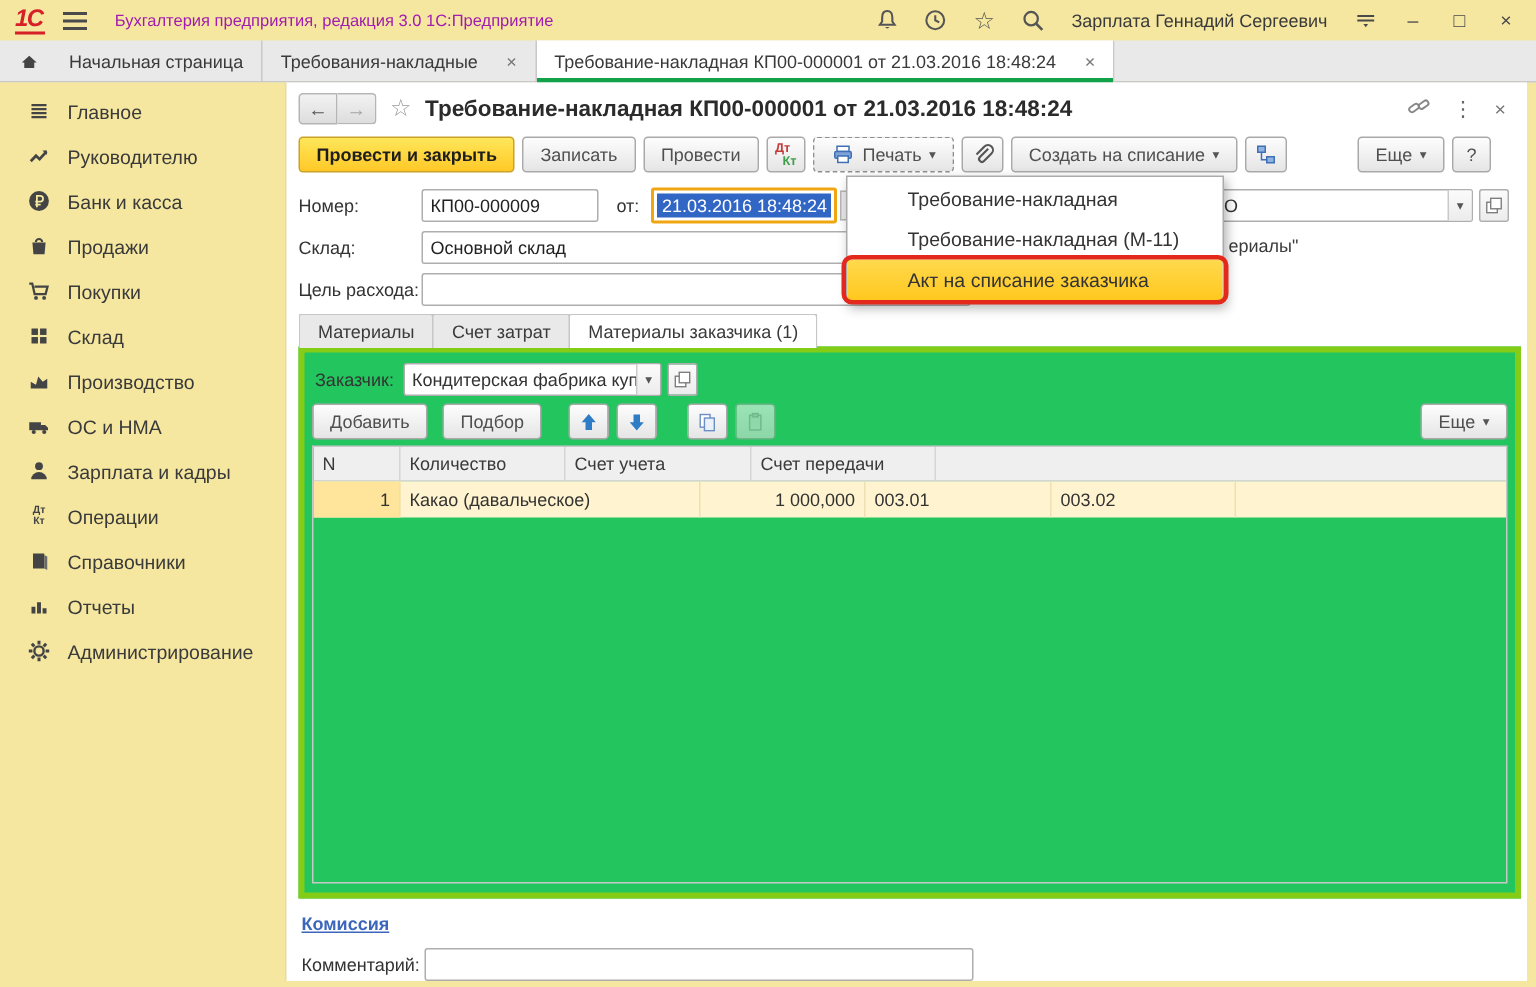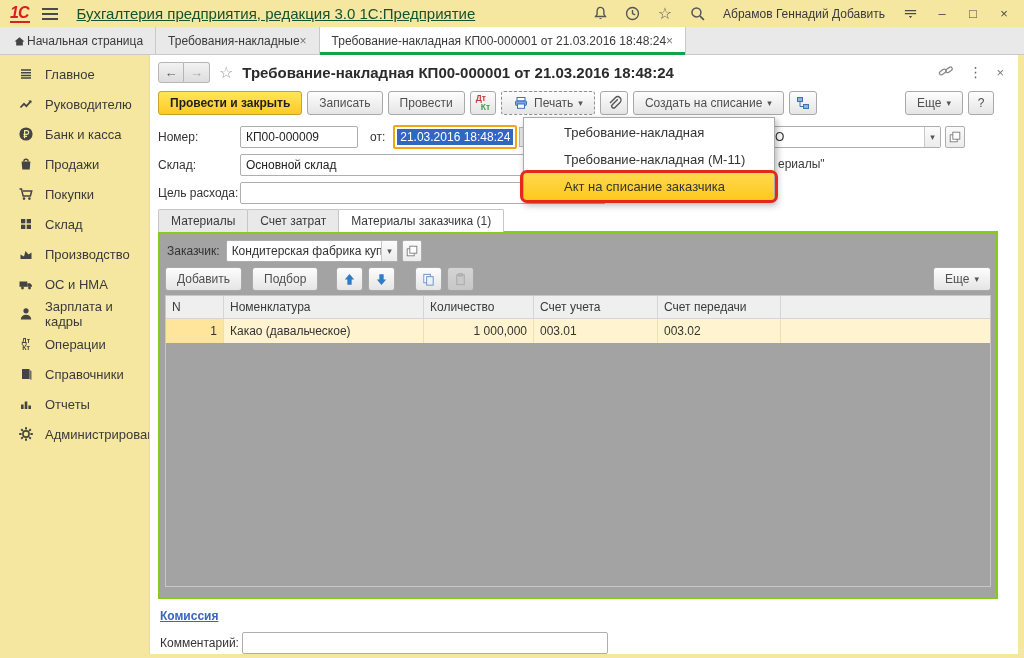--- a/index.html
+++ b/index.html
@@ -5,35 +5,35 @@
   * { box-sizing: border-box; margin: 0; padding: 0; }
   html,body { width:1024px; height:658px; }
   body { font-family:"Liberation Sans", sans-serif; font-size:12px; color:#333; cursor:default; }
   .window { width:1024px; height:658px; background:#F5E7A0; position:relative; overflow:hidden; }
 
   
   .titlebar { height:27px; display:flex; align-items:center; padding:0 12px 0 10px; gap:12px; background:#F5E7A0; }
   .logo { color:#D61F26; font-weight:bold; font-size:16px; font-style:italic; letter-spacing:-1px; border-bottom:2px solid #D61F26; line-height:15px; padding:0 2px 1px 0; }
   .hamb { width:16px; height:12px; display:flex; flex-direction:column; justify-content:space-between; }
   .hamb i { height:2px; background:#4A4A4A; }
-  .tb-title { font-size:15px; color:#14532d; margin-left:6px;text-decoration:underline; }
+  .tb-title { font-size:11px; color:#a21caf; margin-left:6px; }
   .tb-right { margin-left:auto; display:flex; align-items:center; gap:15px; }
   .tb-right svg { display:block; }
   .tb-user { font-size:12px; color:#3A3A3A; margin:0 2px; }
   .winctl { font-size:13px; color:#4A4A4A; width:16px; text-align:center; }
 
   
   .tabbar { height:28px; background:#E9E9E9; display:flex; border-bottom:1px solid #C9C9C9; }
-  .tab { display:flex; align-items:center; gap:0; padding:0 12px; font-size:12px; color:#3A3A3A; border-right:1px solid #C9C9C9; height:28px; }
+  .tab { display:flex; align-items:center; gap:19px; padding:0 12px; font-size:12px; color:#3A3A3A; border-right:1px solid #C9C9C9; height:28px; }
   .tab .tclose { color:#777; font-size:12px; }
   .tab.active { background:#FFFFFF; box-shadow: inset 0 -3px 0 #12A24A; }
 
   
   .bodyrow { display:flex; height:599px; padding-right:6px; }
-  .sidebar { width:149px; background:#F5E7A0; padding-top:4px; flex:none; }
+  .sidebar { width:190px; background:#F5E7A0; padding-top:4px; flex:none; }
   .sb-item { height:30px; display:flex; align-items:center; gap:11px; padding-left:18px; font-size:13px; color:#3A3A3A; }
   .sb-item svg { flex:none; display:block; }
   .dtkt-mini { font-size:7px; font-weight:bold; color:#444; line-height:7px; width:16px; text-align:center; }
   .main { flex:1; background:#fff; position:relative; border-left:1px solid #E3DBA8; }
 
   
   .doc-header { height:34px; display:flex; align-items:center; gap:7px; padding:0 14px 0 8px; }
   .navgrp { display:flex; }
   .navbtn { width:26px; height:21px; background:linear-gradient(#F2F2F2,#DDDDDD); border:1px solid #B5B5B5; display:flex; align-items:center; justify-content:center; font-size:13px; color:#555; }
   .navbtn:first-child { border-radius:3px 0 0 3px; }
@@ -68,21 +68,21 @@
   .combo { display:flex; align-items:center; height:22px; border:1px solid #AEAEAE; border-radius:2px; background:#fff; }
   .combo .cval { padding:0 5px; overflow:hidden; white-space:nowrap; }
   .combo .cbtn { width:16px; align-self:stretch; border-left:1px solid #C9C9C9; display:flex; align-items:center; justify-content:center; font-size:9px; color:#555; background:linear-gradient(#FBFBFB,#ECECEC); }
   .openbtn { width:20px; height:22px; border:1px solid #AEAEAE; border-radius:2px; background:linear-gradient(#FBFBFB,#ECECEC); display:flex; align-items:center; justify-content:center; margin-left:4px; }
   .frag { position:absolute; left:628px; top:36px; color:#3A3A3A; }
 
   
   .inner-tabs { display:flex; padding:0 0 0 8px; margin-top:2px; position:relative; z-index:2; }
   .itab { height:23px; display:flex; align-items:center; padding:0 12px; border:1px solid #C6C6C6; border-bottom:none; border-radius:2px 2px 0 0; background:#E9E9E9; margin-right:-1px; color:#3A3A3A; }
   .itab.active { background:#fff; }
-  .panel { margin:-1px 20px 0 8px; border:2px solid #84cc16; background:#a3a3a3; height:368px; padding:5px; position:relative; z-index:1; }
+  .panel { margin:-1px 4px 0 8px; border:4px solid #84cc16; background:#22c55e; height:368px; padding:5px; position:relative; z-index:1; }
   .cust-row { display:flex; align-items:center; height:26px; padding-left:2px; }
   .cust-row .clabel { margin-right:6px; }
   .tbl-toolbar { display:flex; align-items:center; gap:5px; margin:3px 0 4px; }
 
   
   .grid { border:1px solid #C8C8C8; height:292px; overflow:hidden; }
   .trow { display:flex; }
   .th { background:#EFEFEF; height:23px; border-bottom:1px solid #D5D5D5; }
   .cell { padding:0 6px; display:flex; align-items:center; border-right:1px solid #D5D5D5; overflow:hidden; white-space:nowrap; }
   .c-n { width:58px; flex:none; } .c-nom { width:200px; flex:none; } .c-qty { width:110px; flex:none; justify-content:flex-end; } .c-acc { width:124px; flex:none; } .c-tr { width:123px; flex:none; } .c-rest { flex:1; border-right:none; }
@@ -130,21 +130,21 @@
             <path d="M8 4.8V8l2.5 1.3" fill="none" stroke="#555" stroke-width="1.3"></path>
           </svg>
         </span>
       <span class="hstar" style="font-size:16px;color:#555">☆</span>
       <span>
           <svg width="17" height="17" viewBox="0 0 16 16">
             <circle cx="7" cy="7" r="4.2" fill="none" stroke="#555" stroke-width="1.4"></circle>
             <path d="M10.2 10.2L14 14" stroke="#555" stroke-width="1.6"></path>
           </svg>
         </span>
-      <span class="tb-user">Абрамов Геннадий Добавить</span>
+      <span class="tb-user">Зарплата Геннадий Сергеевич</span>
       <span>
           <svg width="17" height="15" viewBox="0 0 16 16">
             <path d="M2 5h12M2 8.2h12" stroke="#4A4A4A" stroke-width="1.4"></path>
             <path d="M6.3 10.6h3.4L8 13z" fill="#4A4A4A"></path>
           </svg>
         </span>
       <span class="winctl">–</span>
       <span class="winctl">□</span>
       <span class="winctl">×</span>
     </span>
@@ -414,21 +414,20 @@
           <span class="spacer"></span>
           <span class="btn">
             <span>Еще</span>
             <span class="carr">▾</span>
           </span>
         </div>
 
         <div class="grid">
           <div class="trow th">
             <span class="cell c-n">N</span>
-            <span class="cell c-nom">Номенклатура</span>
             <span class="cell c-qty" style="justify-content:flex-start">Количество</span>
             <span class="cell c-acc">Счет учета</span>
             <span class="cell c-tr">Счет передачи</span>
             <span class="cell c-rest"></span>
           </div>
           <div class="trow dr">
             <span class="cell c-n">1</span>
             <span class="cell c-nom">Какао (давальческое)</span>
             <span class="cell c-qty">1 000,000</span>
             <span class="cell c-acc">003.01</span>

